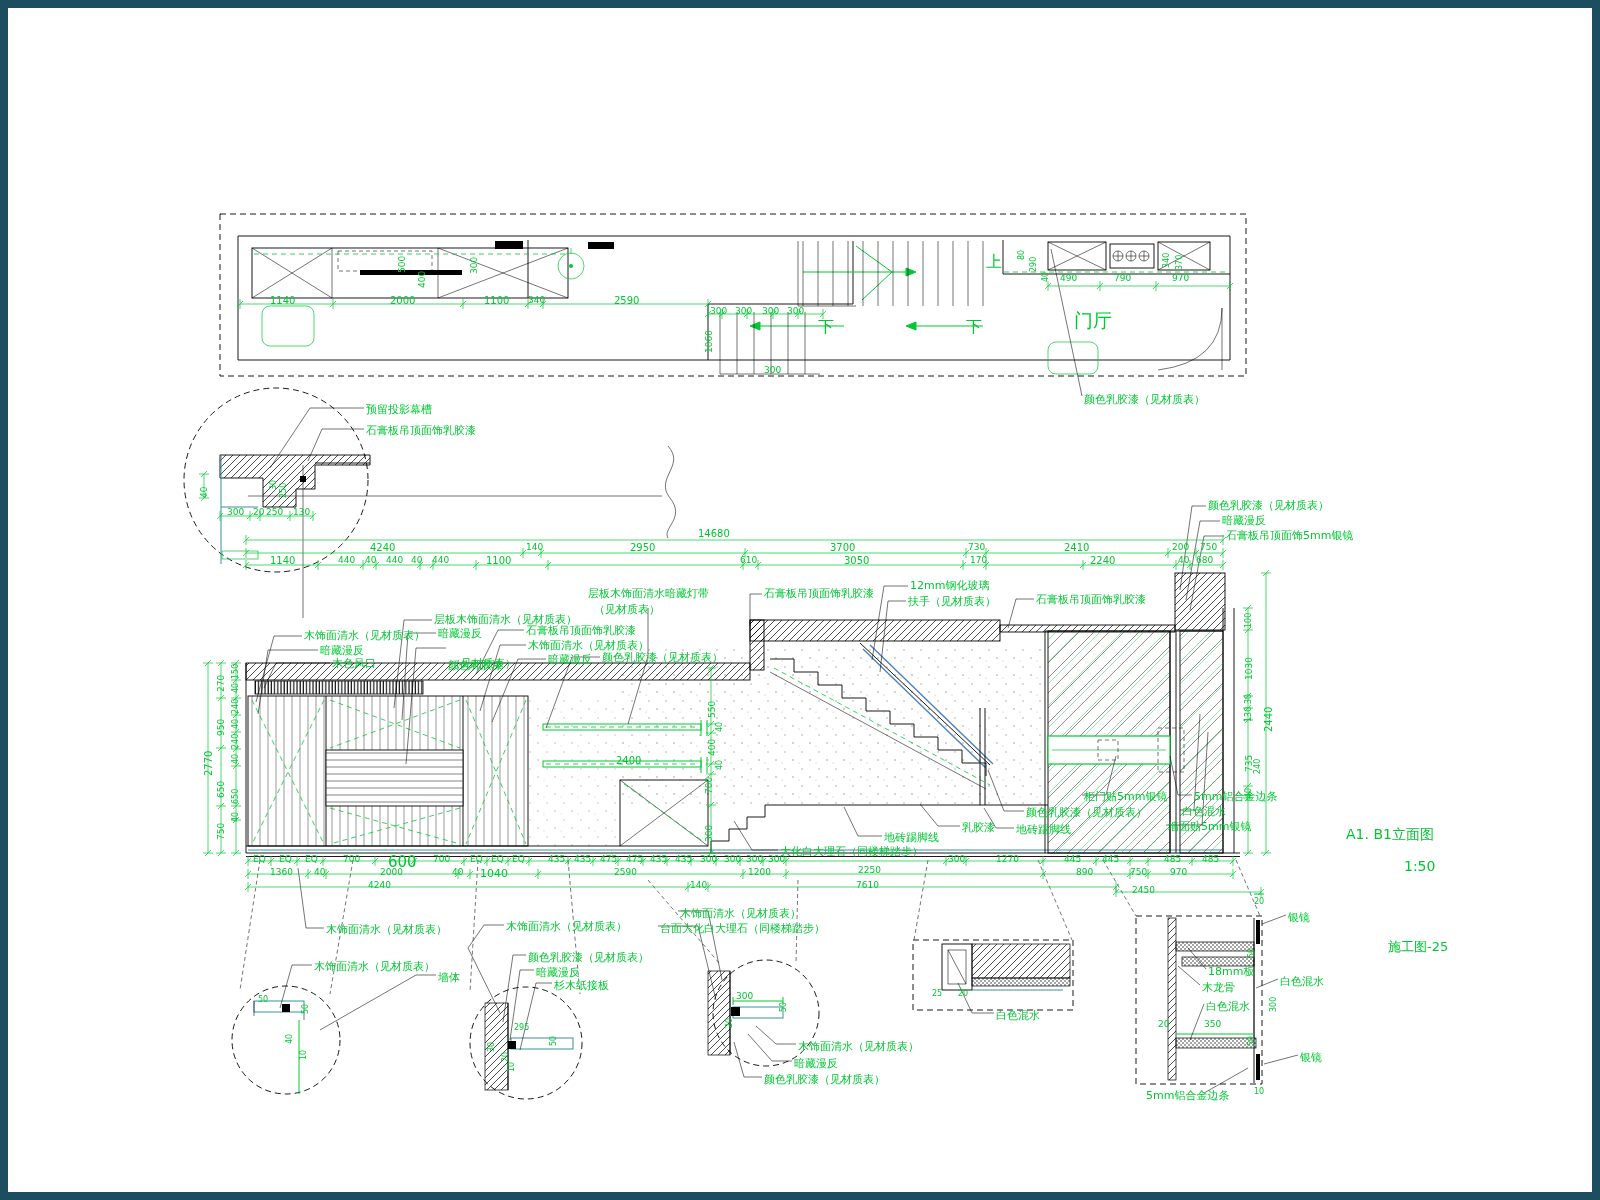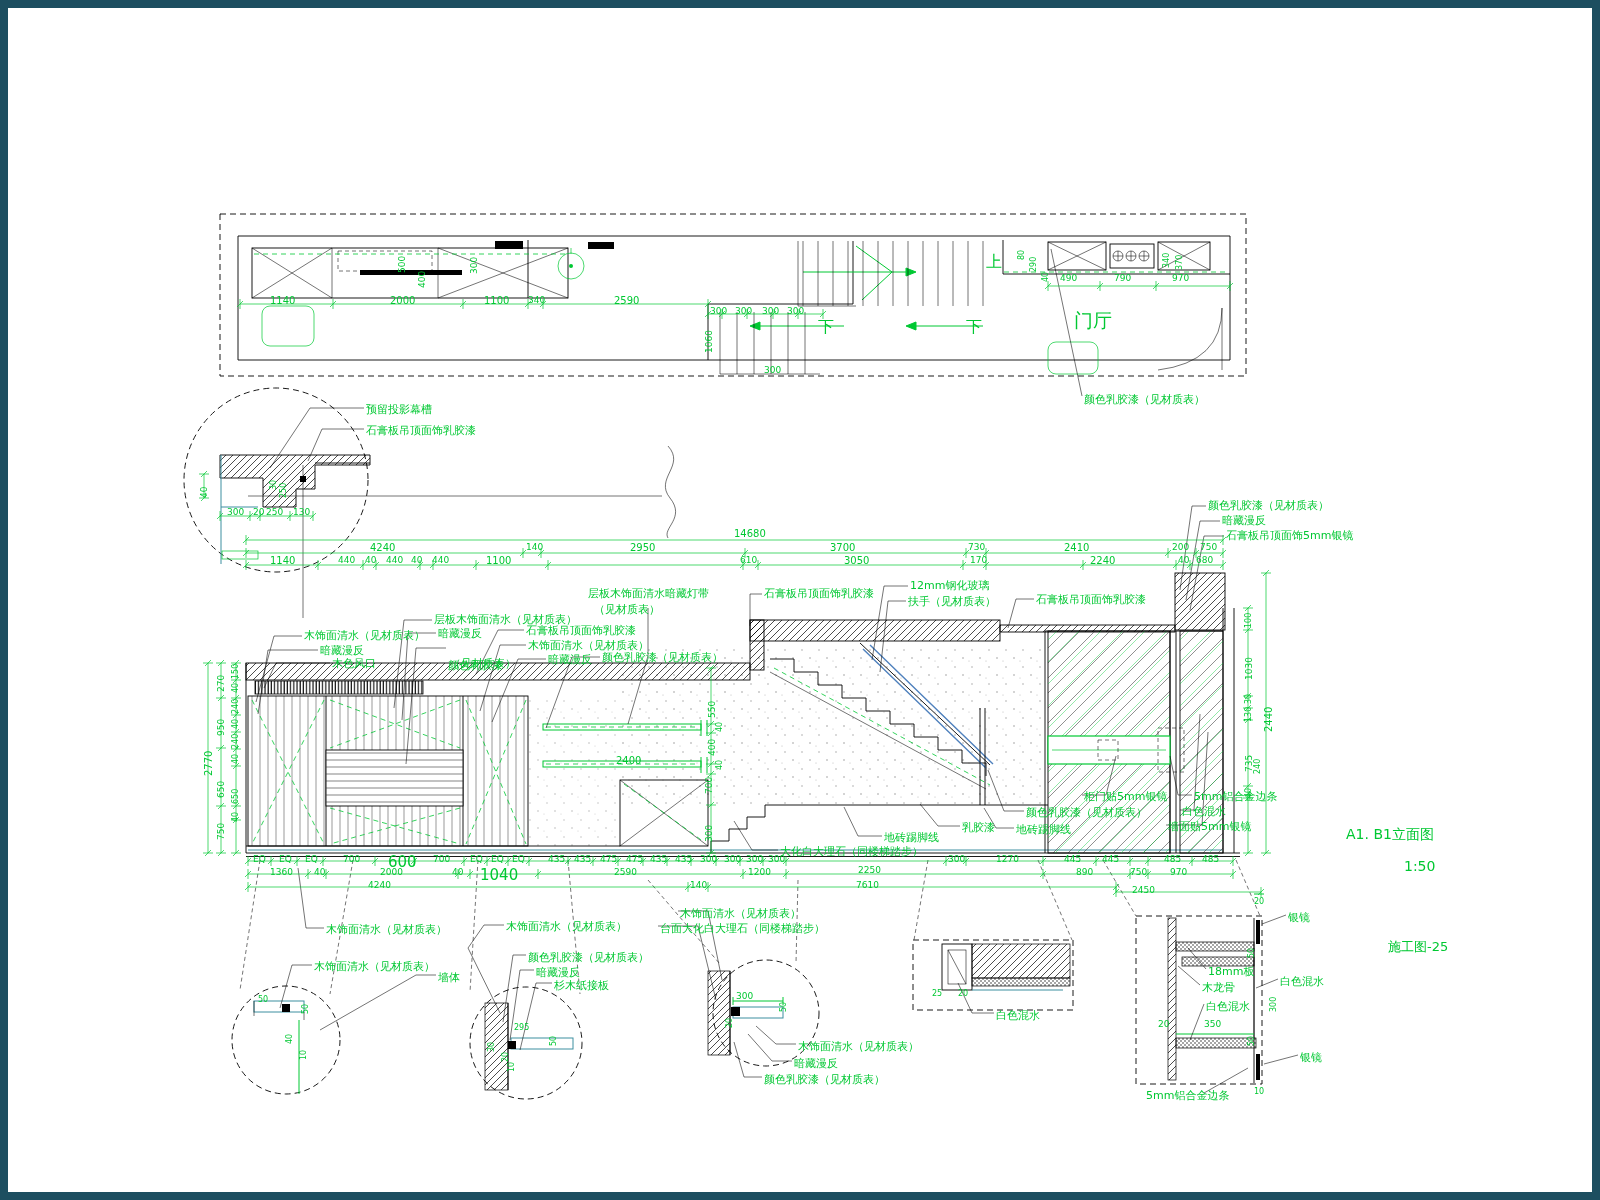--- a/index.html
+++ b/index.html
@@ -450,21 +450,21 @@
       <span class="rot" style="left: 1168px; top: 262px; font-size: 8px;">370</span>
       <span style="left: 358px; top: 396px; font-size: 11px;">预留投影幕槽</span>
       <span style="left: 358px; top: 417px; font-size: 11px;">石膏板吊顶面饰乳胶漆</span>
       <span class="rot" style="left: 192px; top: 490px; font-size: 9px;">40</span>
       <span style="left: 219px; top: 500px; font-size: 9px;">300</span>
       <span style="left: 245px; top: 500px; font-size: 9px;">20</span>
       <span style="left: 258px; top: 500px; font-size: 9px;">250</span>
       <span style="left: 285px; top: 500px; font-size: 9px;">130</span>
       <span class="rot" style="left: 262px; top: 482px; font-size: 8px;">30</span>
       <span class="rot" style="left: 272px; top: 490px; font-size: 8px;">250</span>
-      <span style="left: 690px; top: 521px; font-size: 10px; margin-left: 36px;">14680</span>
+      <span style="left: 690px; top: 521px; font-size: 10px;">14680</span>
       <span style="left: 362px; top: 535px; font-size: 10px;">4240</span>
       <span style="left: 518px; top: 535px; font-size: 9px;">140</span>
       <span style="left: 622px; top: 535px; font-size: 10px;">2950</span>
       <span style="left: 822px; top: 535px; font-size: 10px;">3700</span>
       <span style="left: 960px; top: 535px; font-size: 9px;">730</span>
       <span style="left: 1056px; top: 535px; font-size: 10px;">2410</span>
       <span style="left: 1164px; top: 535px; font-size: 9px;">200</span>
       <span style="left: 1192px; top: 535px; font-size: 9px;">750</span>
       <span style="left: 262px; top: 548px; font-size: 10px;">1140</span>
       <span style="left: 330px; top: 548px; font-size: 9px;">440</span>
@@ -559,21 +559,21 @@
       <span style="left: 940px; top: 847px; font-size: 9px;">300</span>
       <span style="left: 988px; top: 847px; font-size: 9px;">1270</span>
       <span style="left: 1056px; top: 847px; font-size: 9px;">445</span>
       <span style="left: 1094px; top: 847px; font-size: 9px;">445</span>
       <span style="left: 1156px; top: 847px; font-size: 9px;">485</span>
       <span style="left: 1194px; top: 847px; font-size: 9px;">485</span>
       <span style="left: 262px; top: 860px; font-size: 9px;">1360</span>
       <span style="left: 306px; top: 860px; font-size: 9px;">40</span>
       <span style="left: 372px; top: 860px; font-size: 9px;">2000</span>
       <span style="left: 444px; top: 860px; font-size: 9px;">40</span>
-      <span style="left: 472px; top: 860px; font-size: 15px;">1040</span>
+      <span style="left: 472px; top: 860px; font-size: 11px;">1040</span>
       <span style="left: 606px; top: 860px; font-size: 9px;">2590</span>
       <span style="left: 740px; top: 860px; font-size: 9px;">1200</span>
       <span style="left: 1068px; top: 860px; font-size: 9px;">890</span>
       <span style="left: 1122px; top: 860px; font-size: 9px;">750</span>
       <span style="left: 1162px; top: 860px; font-size: 9px;">970</span>
       <span style="left: 360px; top: 873px; font-size: 9px;">4240</span>
       <span style="left: 682px; top: 873px; font-size: 9px;">140</span>
       <span style="left: 848px; top: 873px; font-size: 9px;">7610</span>
       <span style="left: 1124px; top: 878px; font-size: 9px;">2450</span>
       <span style="left: 318px; top: 916px; font-size: 11px;">木饰面清水（见材质表）</span>

